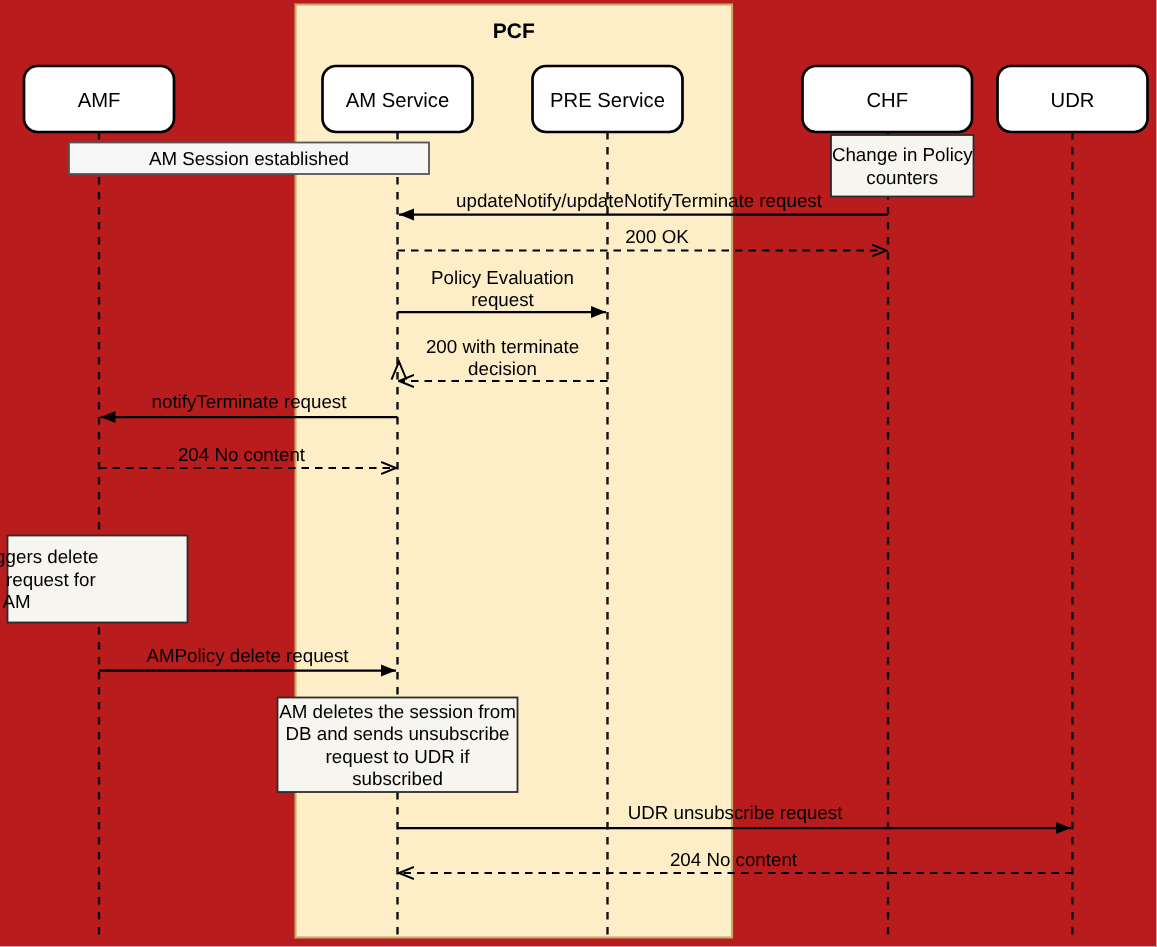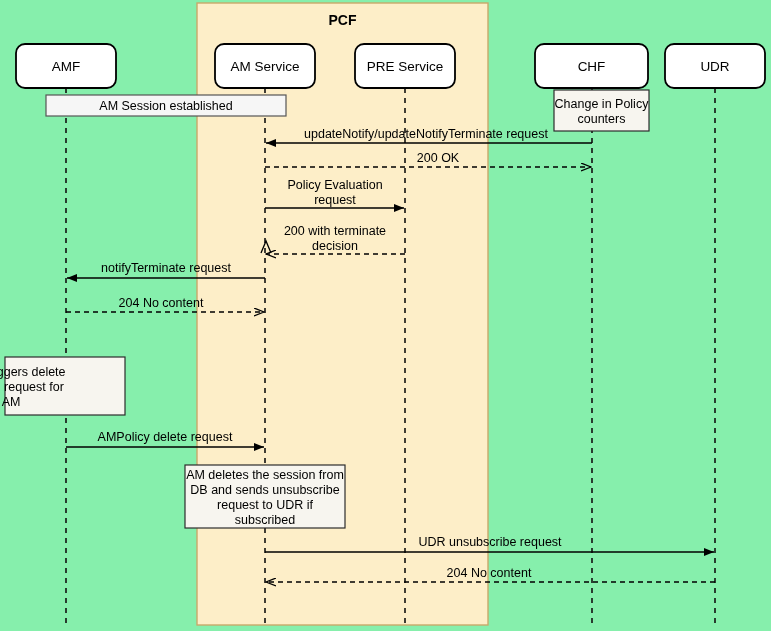--- a/index.html
+++ b/index.html
@@ -4,21 +4,21 @@
 <style>
   html, body {
     margin: 0;
     padding: 0;
     background: #ffffff;
   }
   #canvas {
     position: relative;
     width: 771px;
     height: 631px;
-    background: #86efac;
+    background: #b91c1c;
     font-family: "Liberation Sans", sans-serif;
     overflow: hidden;
   }
   svg.layer {
     position: absolute;
     left: 0;
     top: 0;
     width: 771px;
     height: 631px;
   }

